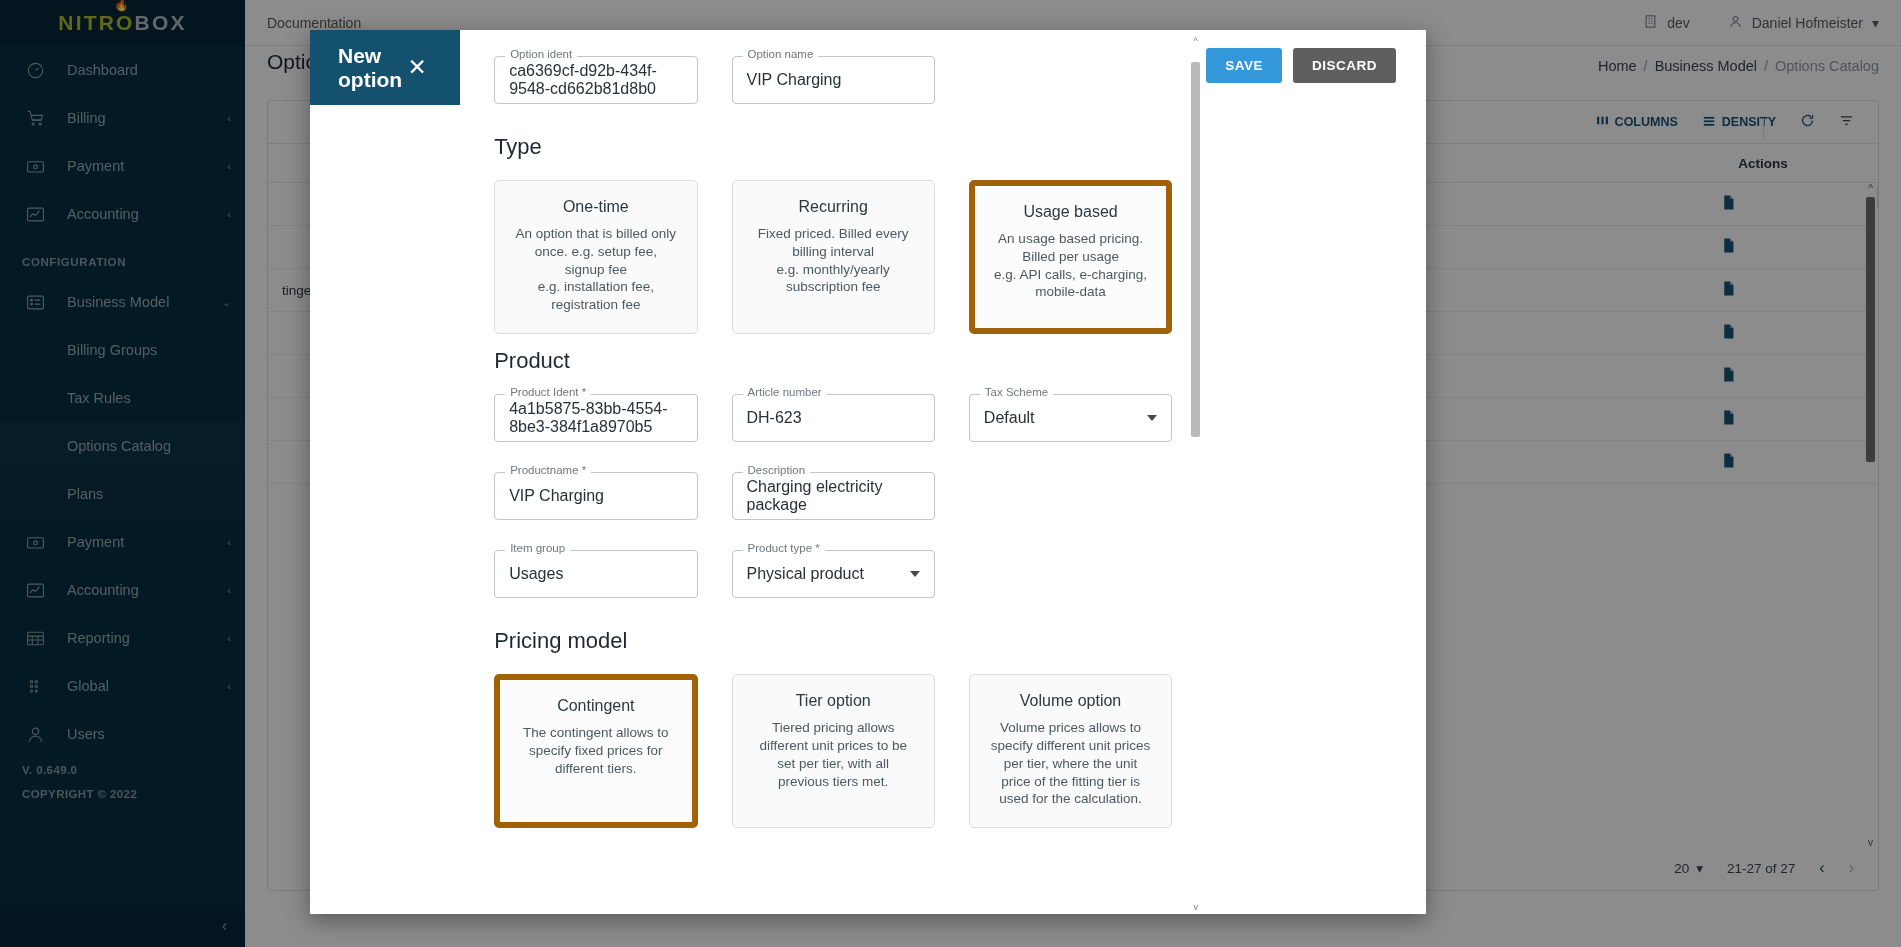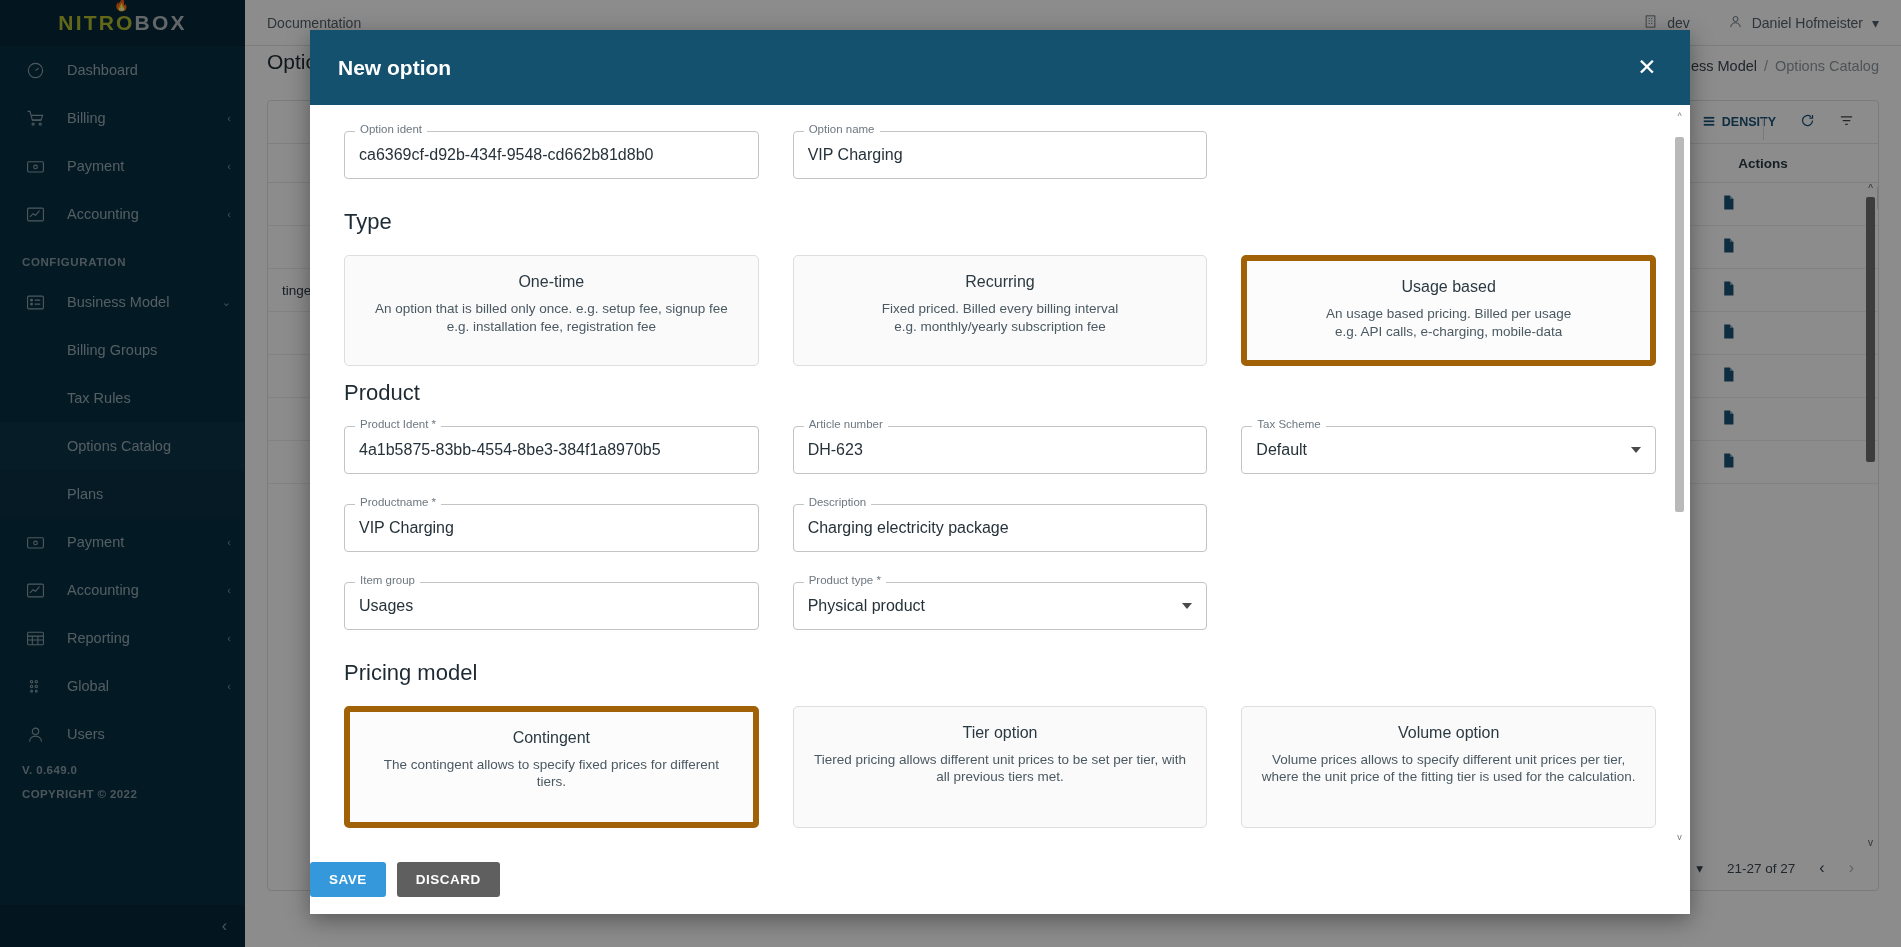--- a/index.html
+++ b/index.html
@@ -119,40 +119,40 @@
   .pager .nav-a { font-size: 16px; cursor: pointer; }
   .pager .nav-a.dim { color: #b4b4b4; }
 
   
   .scrim {
     position: absolute; inset: 0; background: rgba(0,0,0,0.45); z-index: 5;
   }
 
   
   .modal {
-    position: absolute; left: 310px; top: 30px; width: 1380px; height: 884px;
-    background: #fff; z-index: 10; display: flex; flex-direction: column;
+    position: absolute; left: 310px; top: 30px; width: 1116px; height: 884px;
+    background: #fff; z-index: 10; display: flex; 
     box-shadow: 0 6px 22px rgba(0,0,0,.38);
   }
   .modal-head {
     height: 75px; background: #14516e; display: flex; align-items: center;
     padding: 0 28px; flex: 0 0 75px;
   }
   .modal-title { color: #fff; font-size: 21px; font-weight: bold; flex: 1; }
   .modal-close {
     color: #fff; font-size: 23px; cursor: pointer; line-height: 1;
     width: 30px; text-align: center;
   }
   .modal-body {
     flex: 1; overflow: hidden; position: relative;
     padding: 26px 34px 0 34px;
   }
   .modal-foot {
     height: 70px; flex: 0 0 70px; display: flex; align-items: center;
-    justify-content: flex-start; gap: 11px; 
+    justify-content: flex-start; gap: 11px; padding-right: 30px;
   }
   .btn {
     border: none; border-radius: 3px; color: #fff; font-size: 13.5px;
     font-weight: bold; letter-spacing: .5px; padding: 10px 19px; cursor: pointer;
     font-family: "Liberation Sans", sans-serif;
   }
   .btn-save { background: #3498db; }
   .btn-discard { background: #5f5f5f; }
 
   .modal-scroll {

